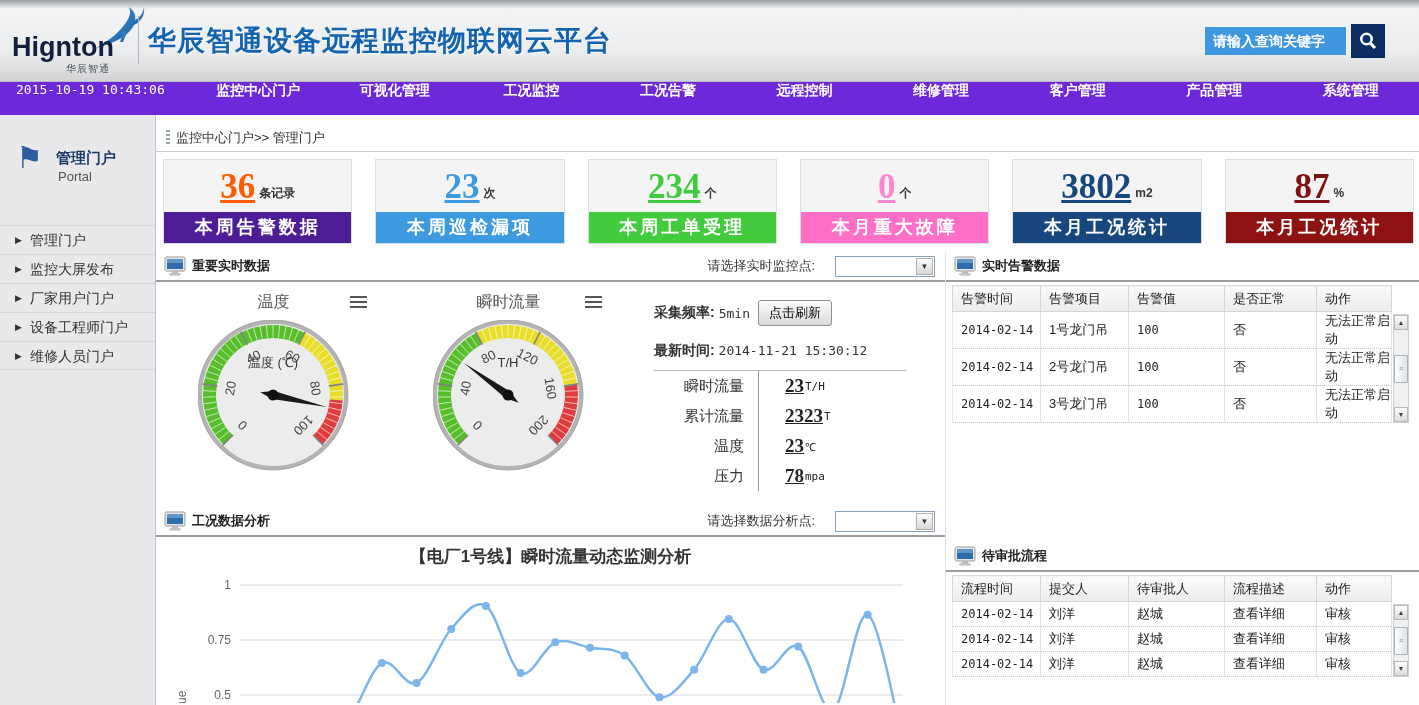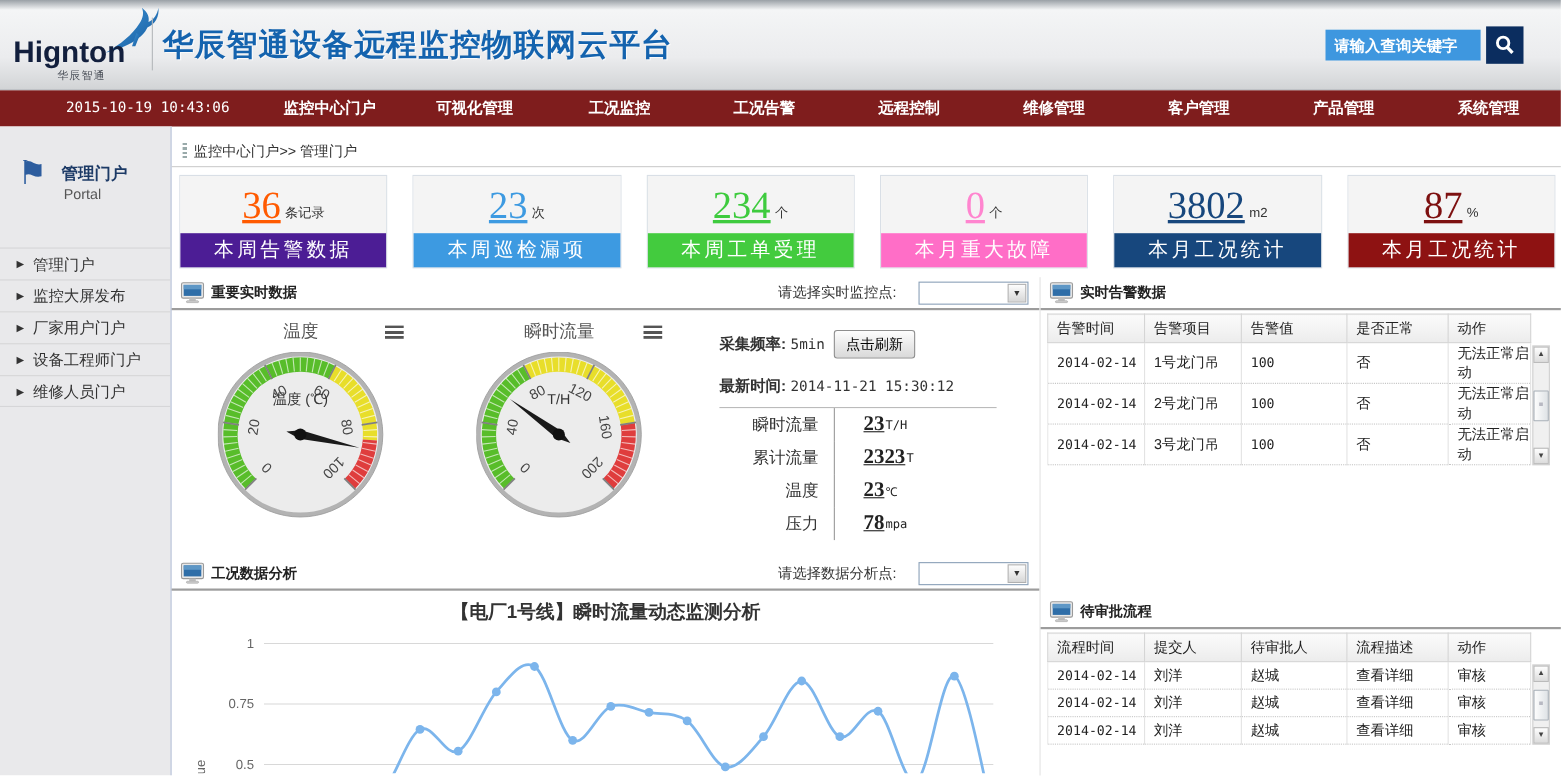--- a/index.html
+++ b/index.html
@@ -7,34 +7,34 @@
               font-family:"Liberation Sans", sans-serif; color:#333; }
 
   
   .header { height:82px; position:relative;
             background:linear-gradient(#9aa0a6 0px, #f4f5f6 9px, #ebecee 52px, #d2d4d6 100%);
             border-bottom:1px solid #b9bcc0; }
   .logo { position:absolute; left:12px; top:10px; width:118px; height:64px; }
   .logo-deer { position:absolute; right:-16px; top:-6px; }
   .logo-text { position:absolute; left:0; top:22px; font-size:27px; font-weight:bold;
                color:#121f3d; letter-spacing:0px; font-family:"Liberation Sans",sans-serif; }
-  .logo-sub { position:absolute; left:40px; top:52px; font-size:10px; color:#4a4f58; letter-spacing:1px; }
+  .logo-sub { position:absolute; left:54px; top:52px; font-size:10px; color:#4a4f58; letter-spacing:1px; }
   .logo-divider { position:absolute; left:138px; top:16px; height:48px; width:1px; background:#b4b7bb; }
   .site-title { position:absolute; left:148px; top:22px; font-size:28px; font-weight:bold;
                 color:#1463ae; letter-spacing:1px; text-shadow:1px 1px 0 rgba(255,255,255,.7); }
   .search-wrap { position:absolute; right:34px; top:24px; display:flex; align-items:center; gap:5px; }
   .search-input { width:141px; height:28px; border:none; background:#3e97df; color:#fff;
                   font-size:14px; font-weight:bold; padding:0 8px; outline:none;
                   font-family:"Liberation Sans",sans-serif; }
   .search-input::placeholder { color:#fff; opacity:1; }
   .search-btn { width:34px; height:34px; background:#0b2d5f; border:none; display:flex;
                 align-items:center; justify-content:center; cursor:pointer; }
 
   
-  .navbar { height:33px; background:#7f1d1d; display:flex; align-items:center; color:#fff;padding-left:44px; }
+  .navbar { height:33px; background:#6d28d9; display:flex; align-items:flex-start; color:#fff; }
   .nav-time { width:190px; padding-left:16px; font-size:13px; font-family:"DejaVu Sans Mono",monospace; }
   .nav-items { flex:1; display:flex; }
   .nav-item { flex:1; text-align:center; font-size:14px; font-weight:bold; cursor:pointer; white-space:nowrap; }
 
   
   .frame { display:flex; height:590px; }
   .sidebar { width:156px; background:#e9e9eb; border-right:1px solid #b8c4dc; }
   .side-head { position:relative; height:78px; margin-top:28px; }
   .side-flag { position:absolute; left:16px; top:2px; color:#2d5d9e; font-size:30px; line-height:26px; }
   .side-title { position:absolute; left:56px; top:6px; font-size:15px; font-weight:bold; color:#1c3a66; }
@@ -47,21 +47,21 @@
 
   .main { flex:1; min-width:0; }
 
   
   .breadcrumb { height:37px; padding:14px 0 0 10px; border-bottom:1px solid #ccc;
                 font-size:13px; color:#333; display:flex; align-items:flex-start; gap:6px; }
   .bc-icon { width:4px; height:14px; margin-top:1px;
              background:repeating-linear-gradient(#9aa 0 2px, transparent 2px 4px); }
 
   
-  .cards { display:flex; gap:23px; margin:7px 5px 8px 7px; }
+  .cards { display:flex; gap:23px; margin:7px 5px 8px 7px;font-weight:bold; }
   .card { flex:1; border:1px solid #d9dfe6; }
   .card-top { height:52px; background:#f4f4f4; display:flex; align-items:center; justify-content:center; }
   .card-val { font-family:"Liberation Serif",serif; font-size:35px; line-height:35px;
               text-decoration:underline; }
   .card-unit { font-size:12px; color:#333; margin:14px 0 0 4px; }
   .card-bar { height:31px; line-height:31px; text-align:center; color:#fff; font-size:18px; letter-spacing:3px; }
 
   
   .content { display:flex; align-items:stretch; }
   .col-left { width:789px; }

